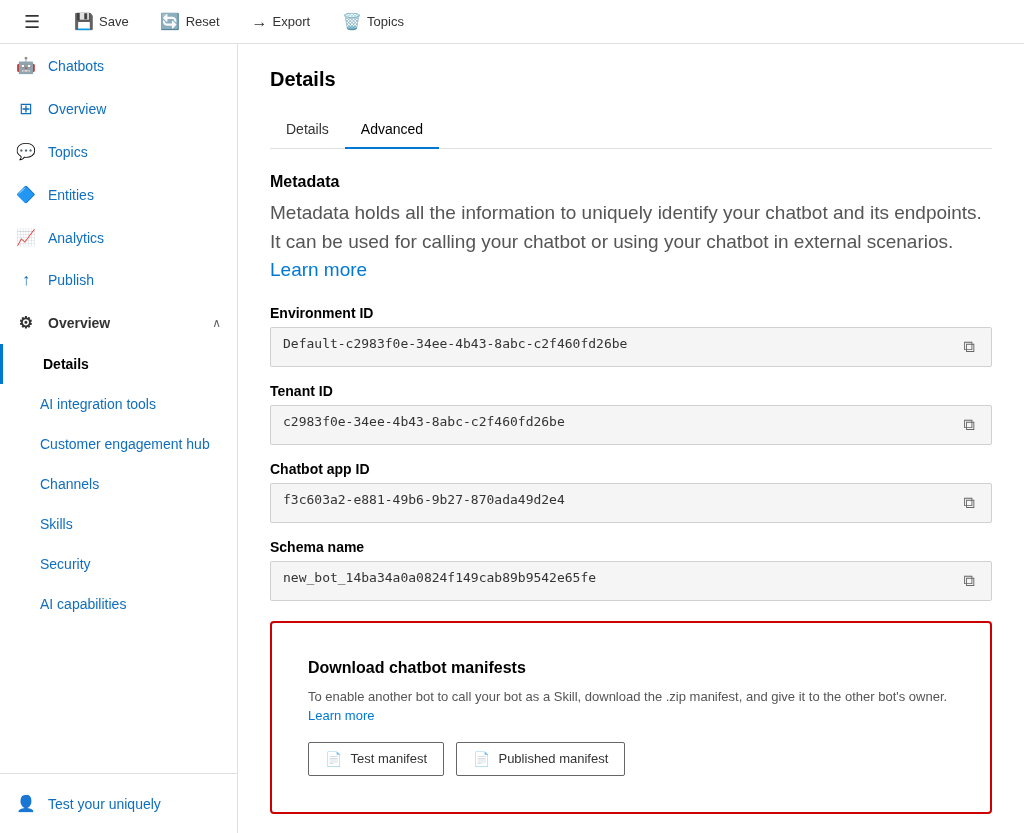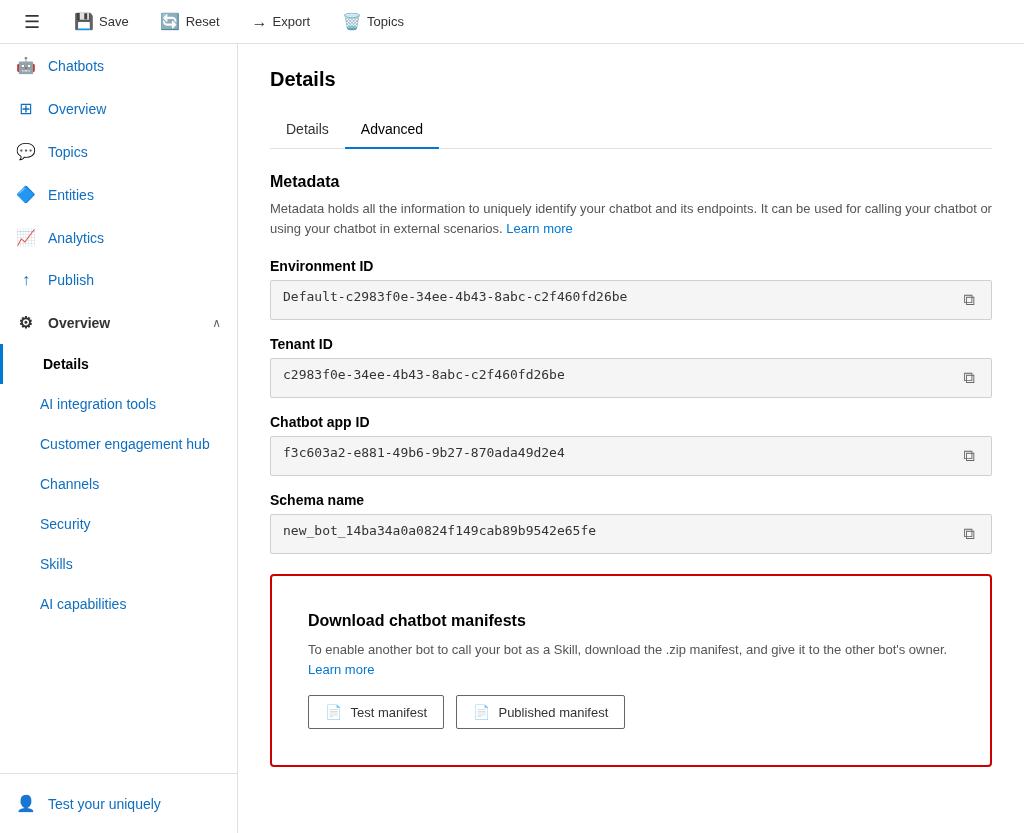--- a/index.html
+++ b/index.html
@@ -70,21 +70,21 @@
     .tab {
       padding: 10px 16px; cursor: pointer; color: #333; font-size: 14px;
       border-bottom: 2px solid transparent; margin-bottom: -1px;
     }
     .tab.active {
       border-bottom: 2px solid #0078d4; font-weight: 400; color: #000;
     }
 
     
     .section-title { font-size: 16px; font-weight: 600; color: #000; margin-bottom: 8px; }
-    .section-desc { color: #555; font-size: 13px; line-height: 1.5; margin-bottom: 20px; }
+    .section-desc { color: #555; font-size: 19px; line-height: 1.5; margin-bottom: 20px; }
     .learn-more { color: #0078d4; text-decoration: none; }
 
     
     .field-group { margin-bottom: 16px; }
     .field-label { font-size: 14px; font-weight: 600; color: #000; margin-bottom: 6px; }
     .field-value-row {
       display: flex; align-items: flex-start; background: #f5f5f5;
       border: 1px solid #d0d0d0; border-radius: 2px; padding: 8px 12px;
     }
     .field-value { flex: 1; font-size: 13px; color: #333; font-family: monospace; }
@@ -173,24 +173,24 @@
     <div class="sidebar-item sub-item">
       <span>AI integration tools</span>
     </div>
     <div class="sidebar-item sub-item">
       <span>Customer engagement hub</span>
     </div>
     <div class="sidebar-item sub-item">
       <span>Channels</span>
     </div>
     <div class="sidebar-item sub-item">
+      <span>Skills</span>
+    </div>
+    <div class="sidebar-item sub-item">
       <span>Security</span>
-    </div>
-    <div class="sidebar-item sub-item">
-      <span>Skills</span>
     </div>
     <div class="sidebar-item sub-item">
       <span>AI capabilities</span>
     </div>
 
     <div class="sidebar-bottom">
       <div class="sidebar-item">
         <span class="sidebar-icon">👤</span>
         <span>Test your uniquely</span>
       </div>

